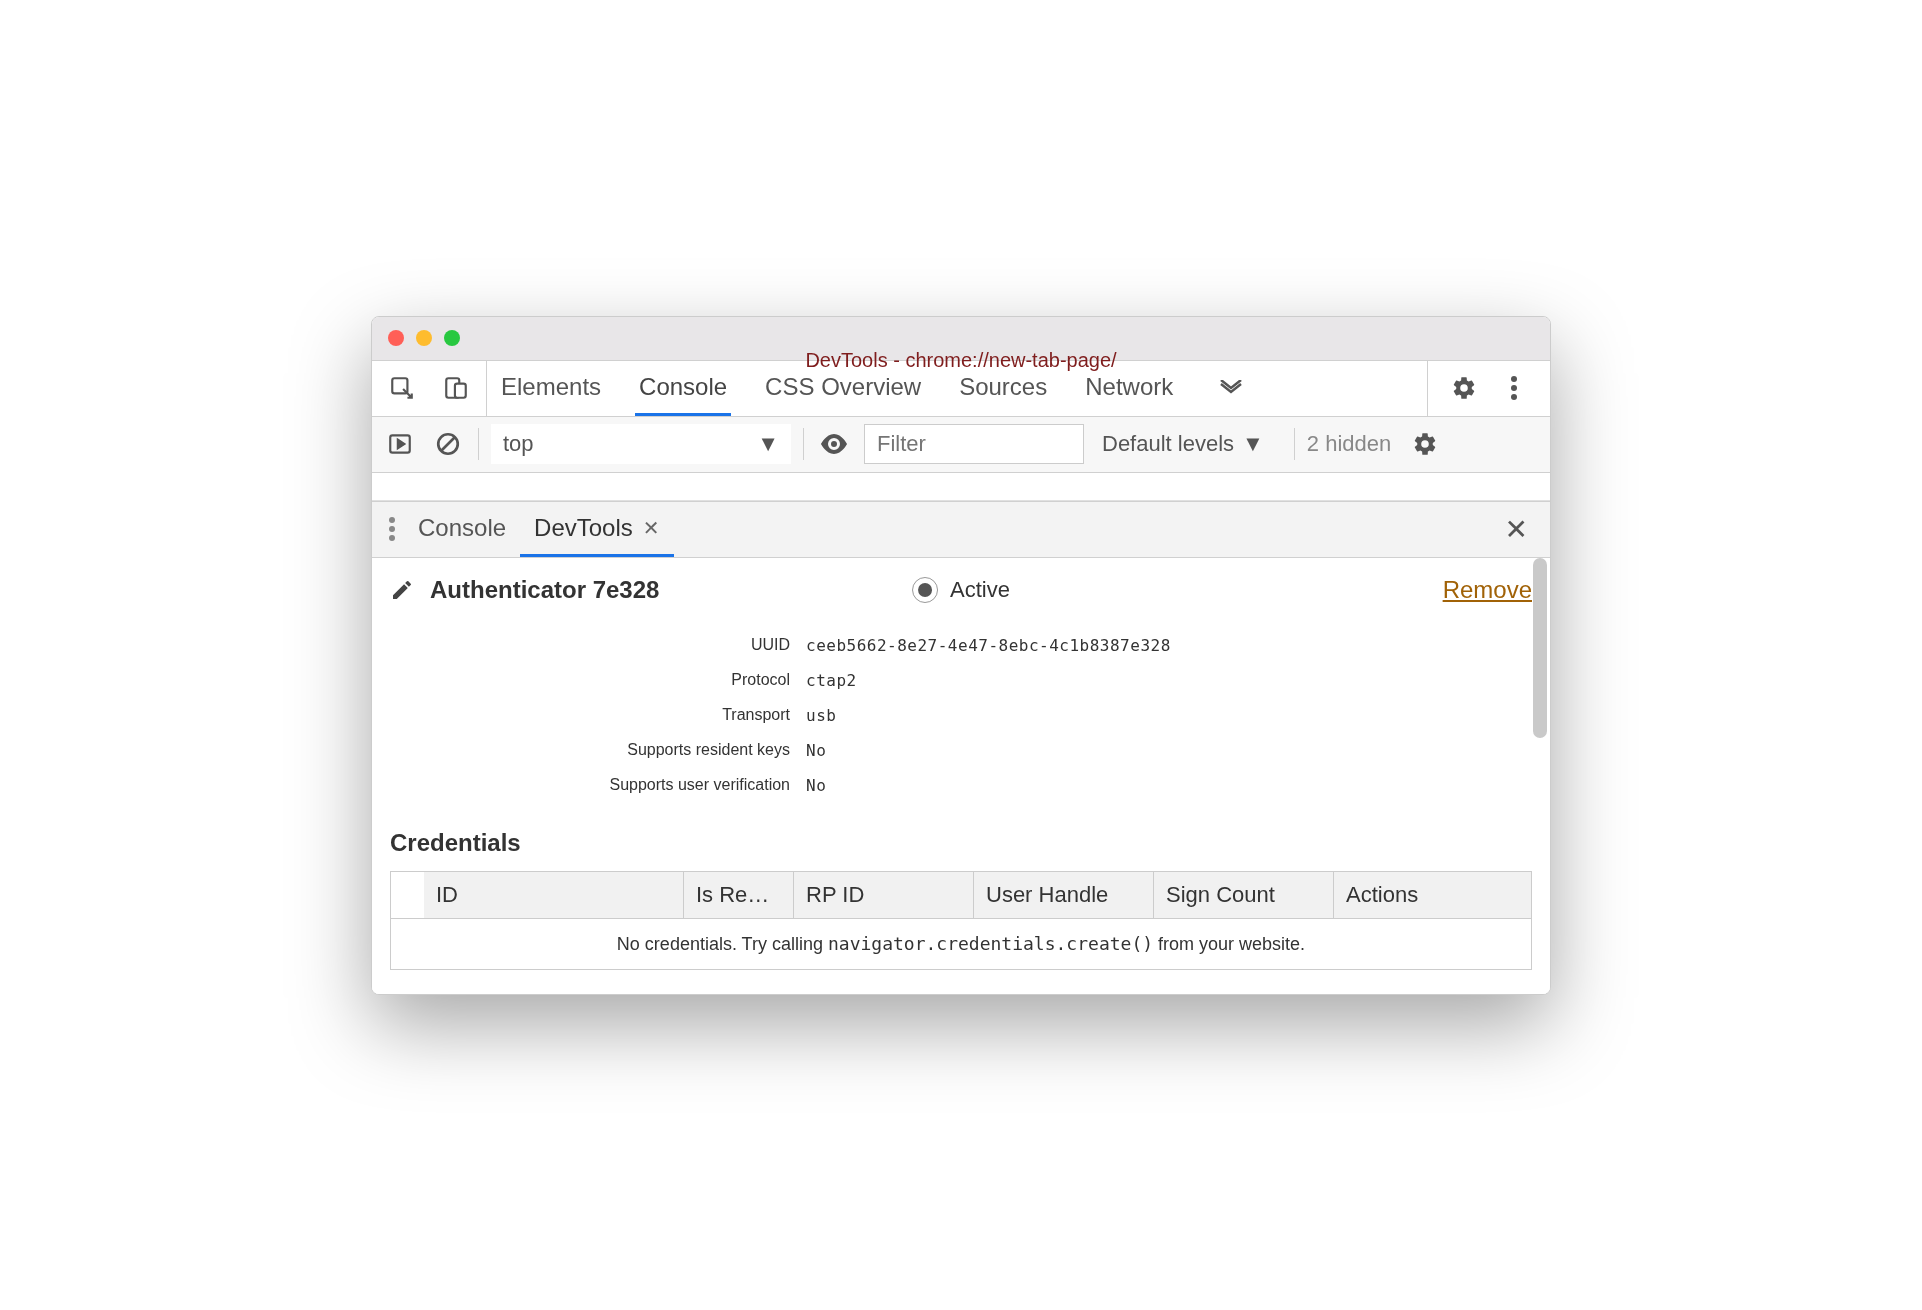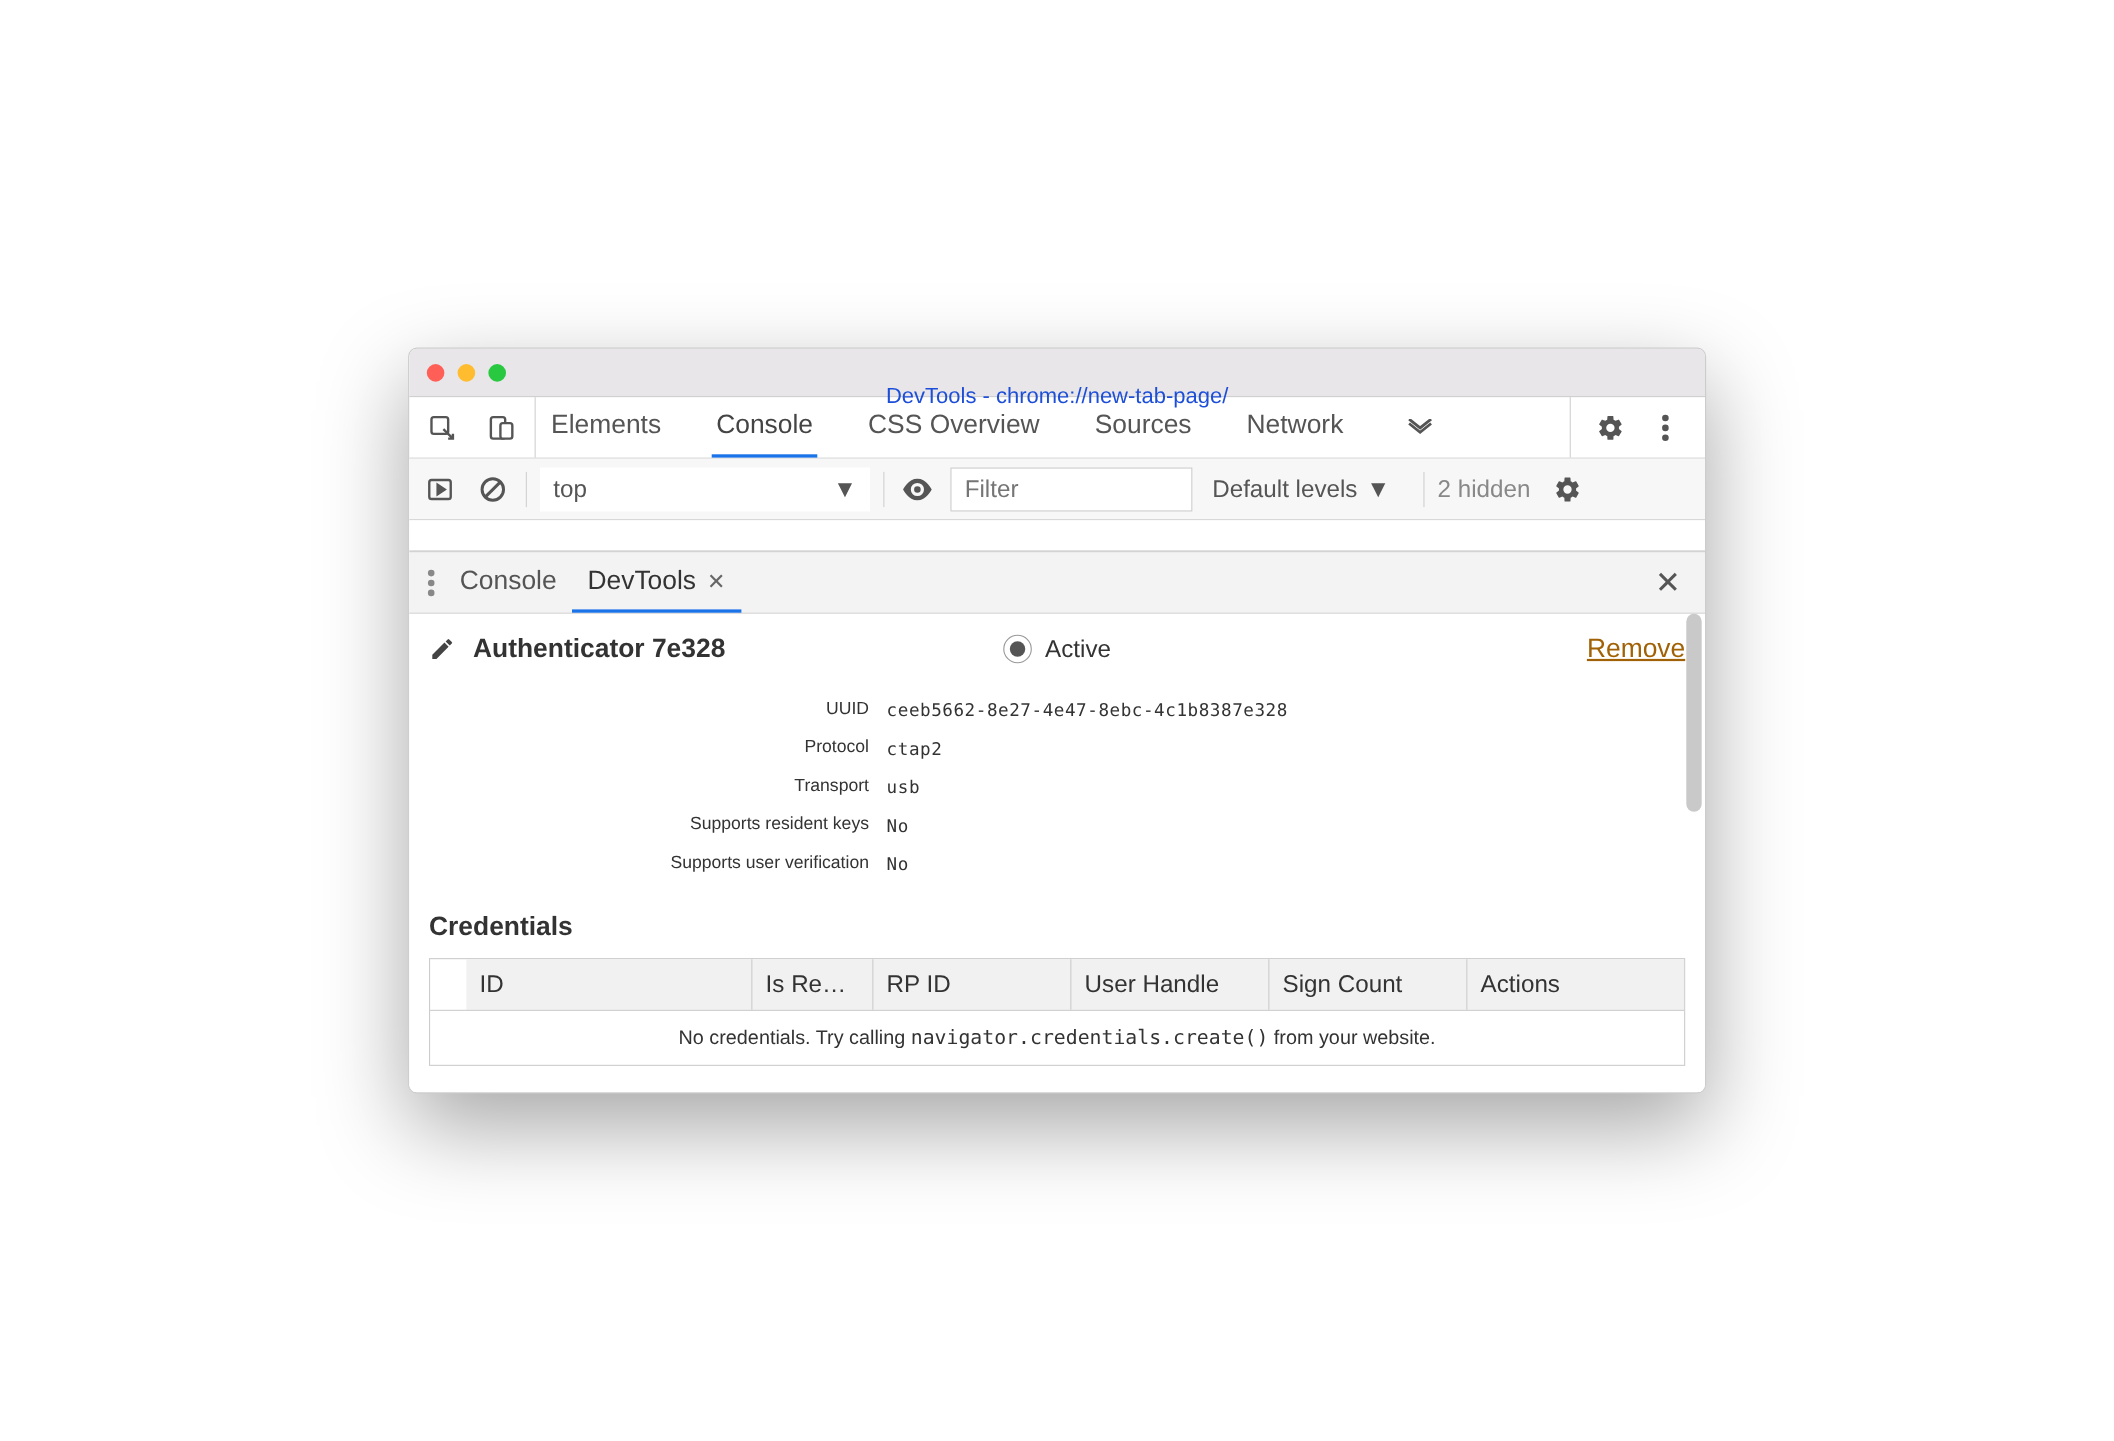--- a/index.html
+++ b/index.html
@@ -33,33 +33,33 @@
   .traffic-lights { display: flex; gap: 12px; margin-left: 16px; }
   .tl { width: 16px; height: 16px; border-radius: 50%; }
   .tl.red { background: #ff5f57; }
   .tl.yellow { background: #febc2e; }
   .tl.green { background: #28c840; }
   .title {
     position: absolute;
     left: 0; right: 0;
     text-align: center;
     font-size: 20px;
-    color: #1d4ed8;
+    color: #7f1d1d;
     margin-top: 44px;
   }
   
   .tabs-row {
     height: 56px;
     border-bottom: 1px solid #d0d0d0;
     display: flex;
     align-items: stretch;
   }
   .left-icons { display: flex; align-items: center; padding: 0 12px; gap: 18px; border-right: 1px solid #d0d0d0; }
   .icon-btn { display: flex; align-items: center; justify-content: center; width: 36px; height: 36px; color: #555; cursor: pointer; }
-  .tabs { display: flex; align-items: stretch; flex: 1; padding: 0 10px; gap: 42px; }
+  .tabs { display: flex; align-items: stretch; flex: 1; padding: 0 10px; gap: 30px; }
   .tab {
     display: flex; align-items: center;
     font-size: 24px; color: #555; cursor: pointer; border-bottom: 3px solid transparent;
     padding: 0 4px;
   }
   .tab.active { color: #444; border-bottom-color: #1a73e8; }
   .more-tabs { display: flex; align-items: center; padding: 0 10px; color: #555; font-size: 28px; cursor: pointer; }
   .right-tools { display: flex; align-items: center; gap: 14px; padding: 0 18px; border-left: 1px solid #d0d0d0; }
   
   .console-toolbar {

